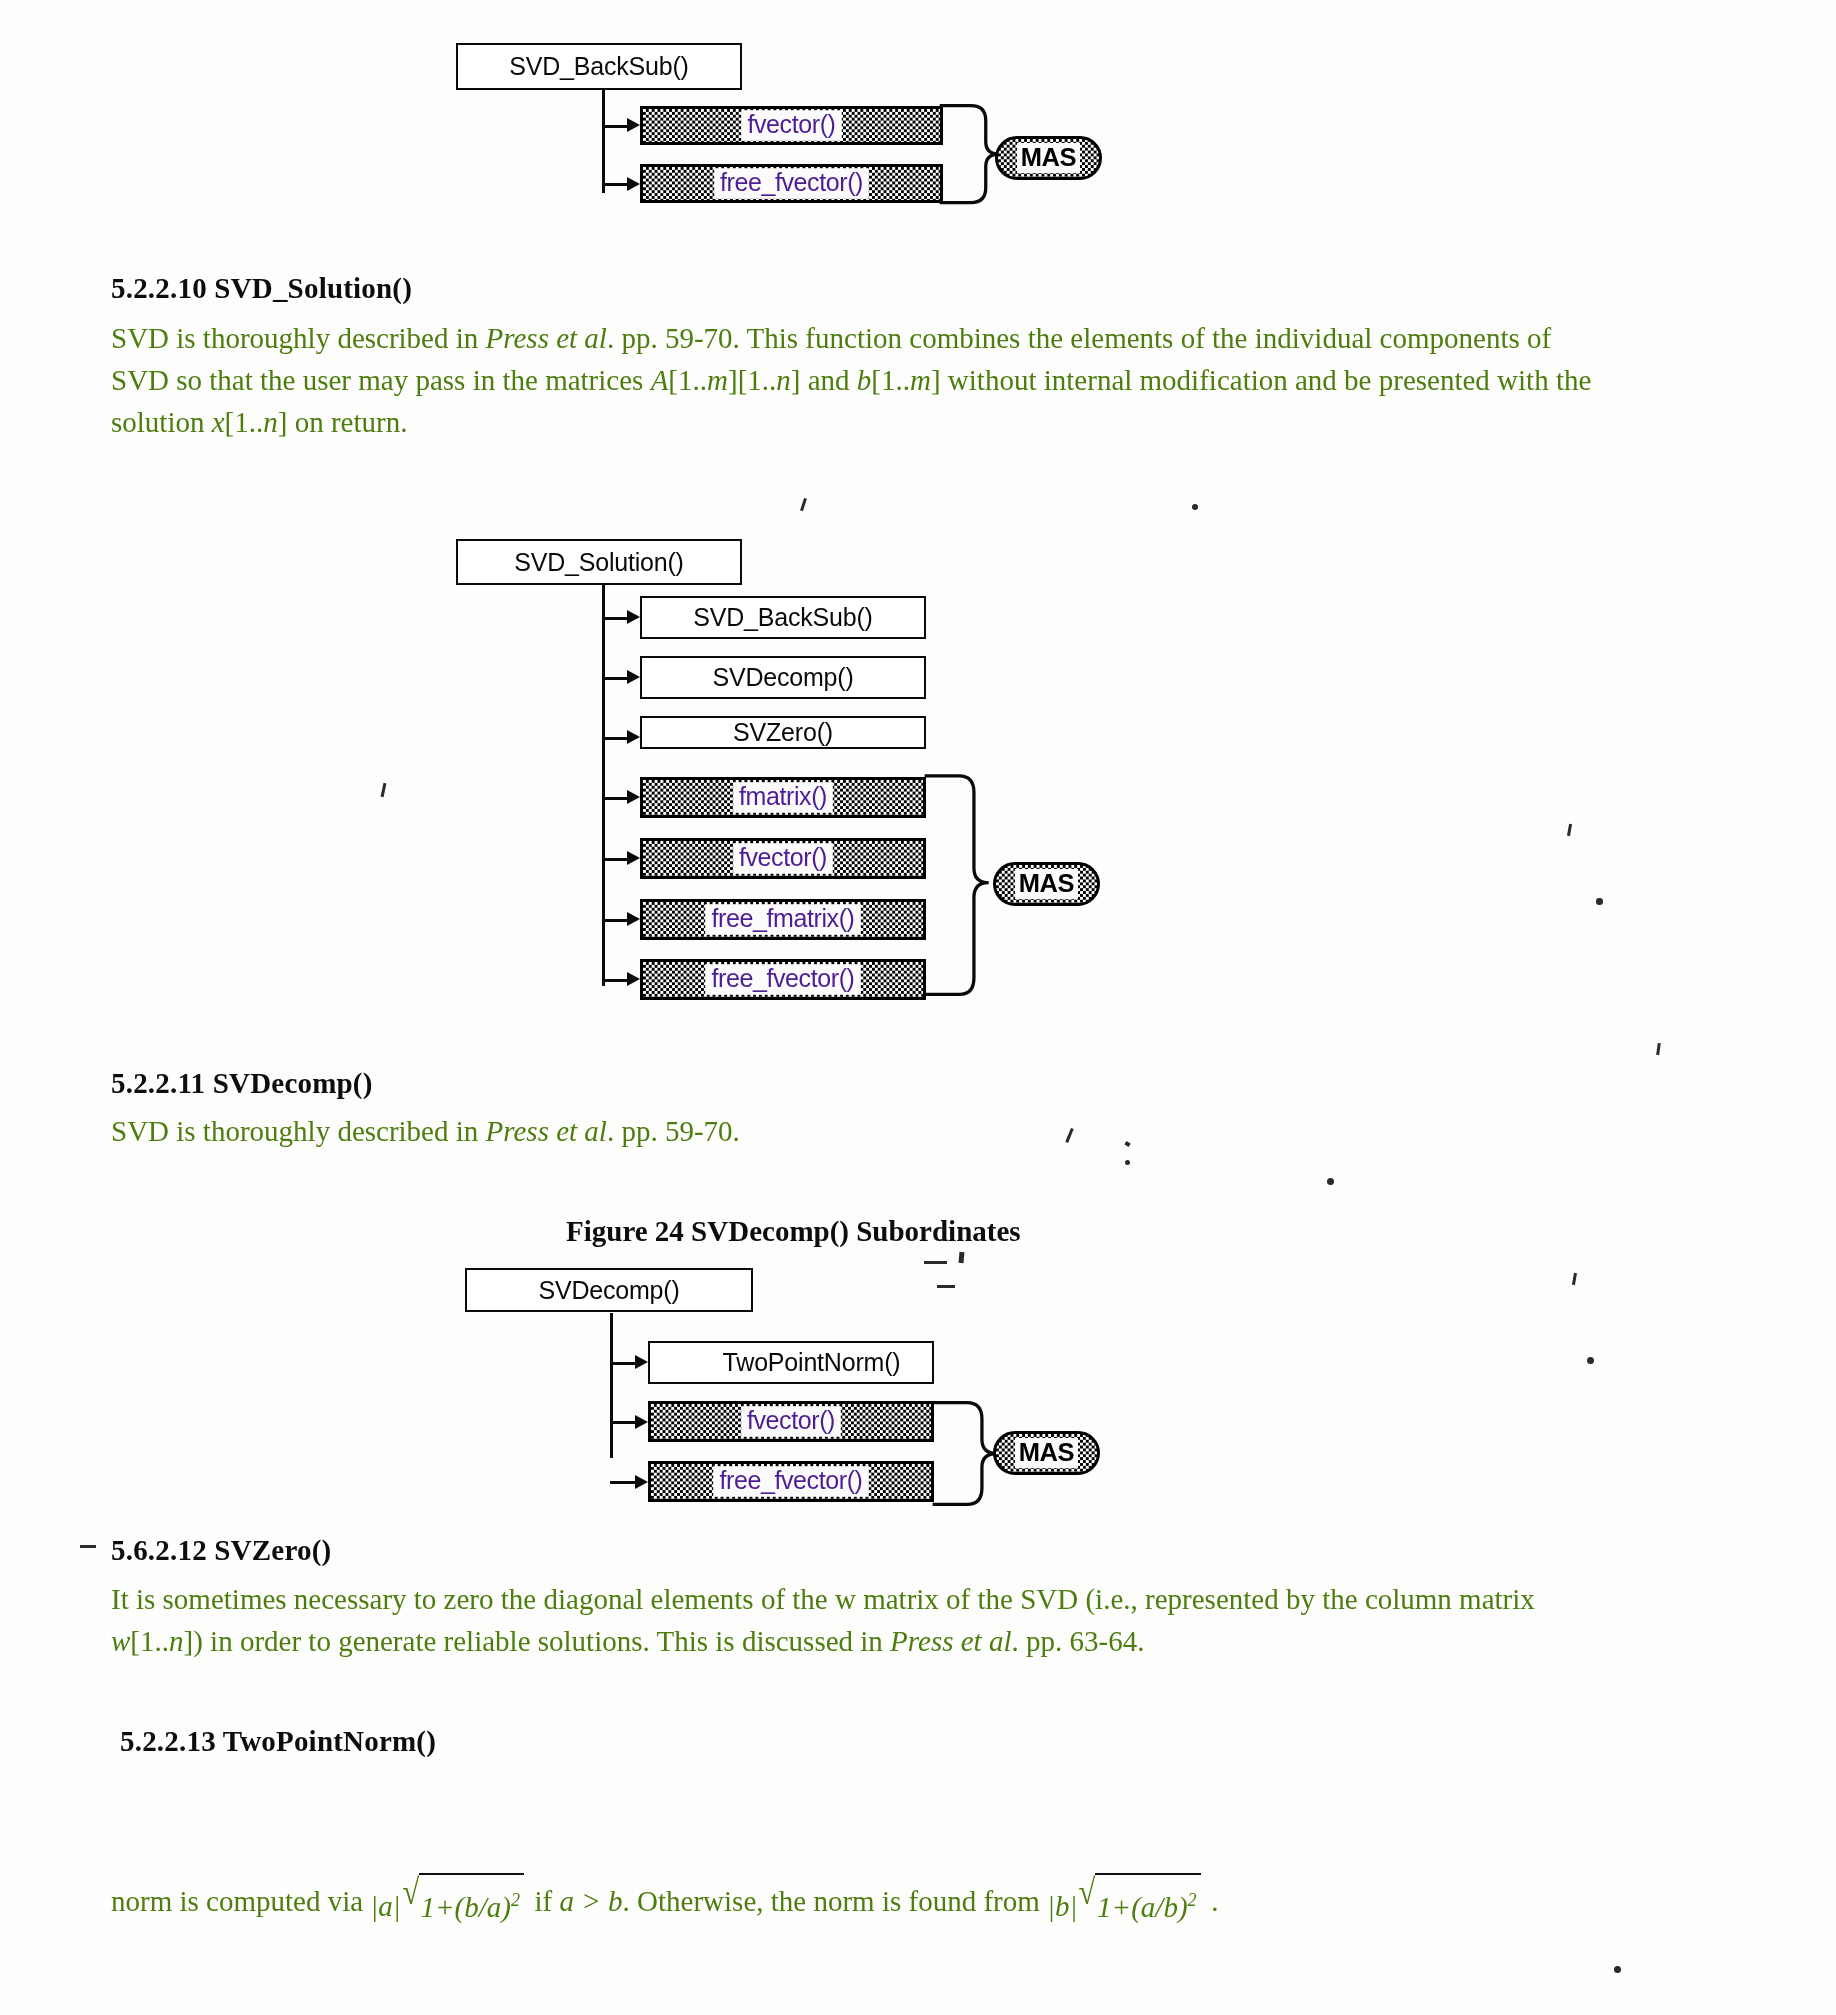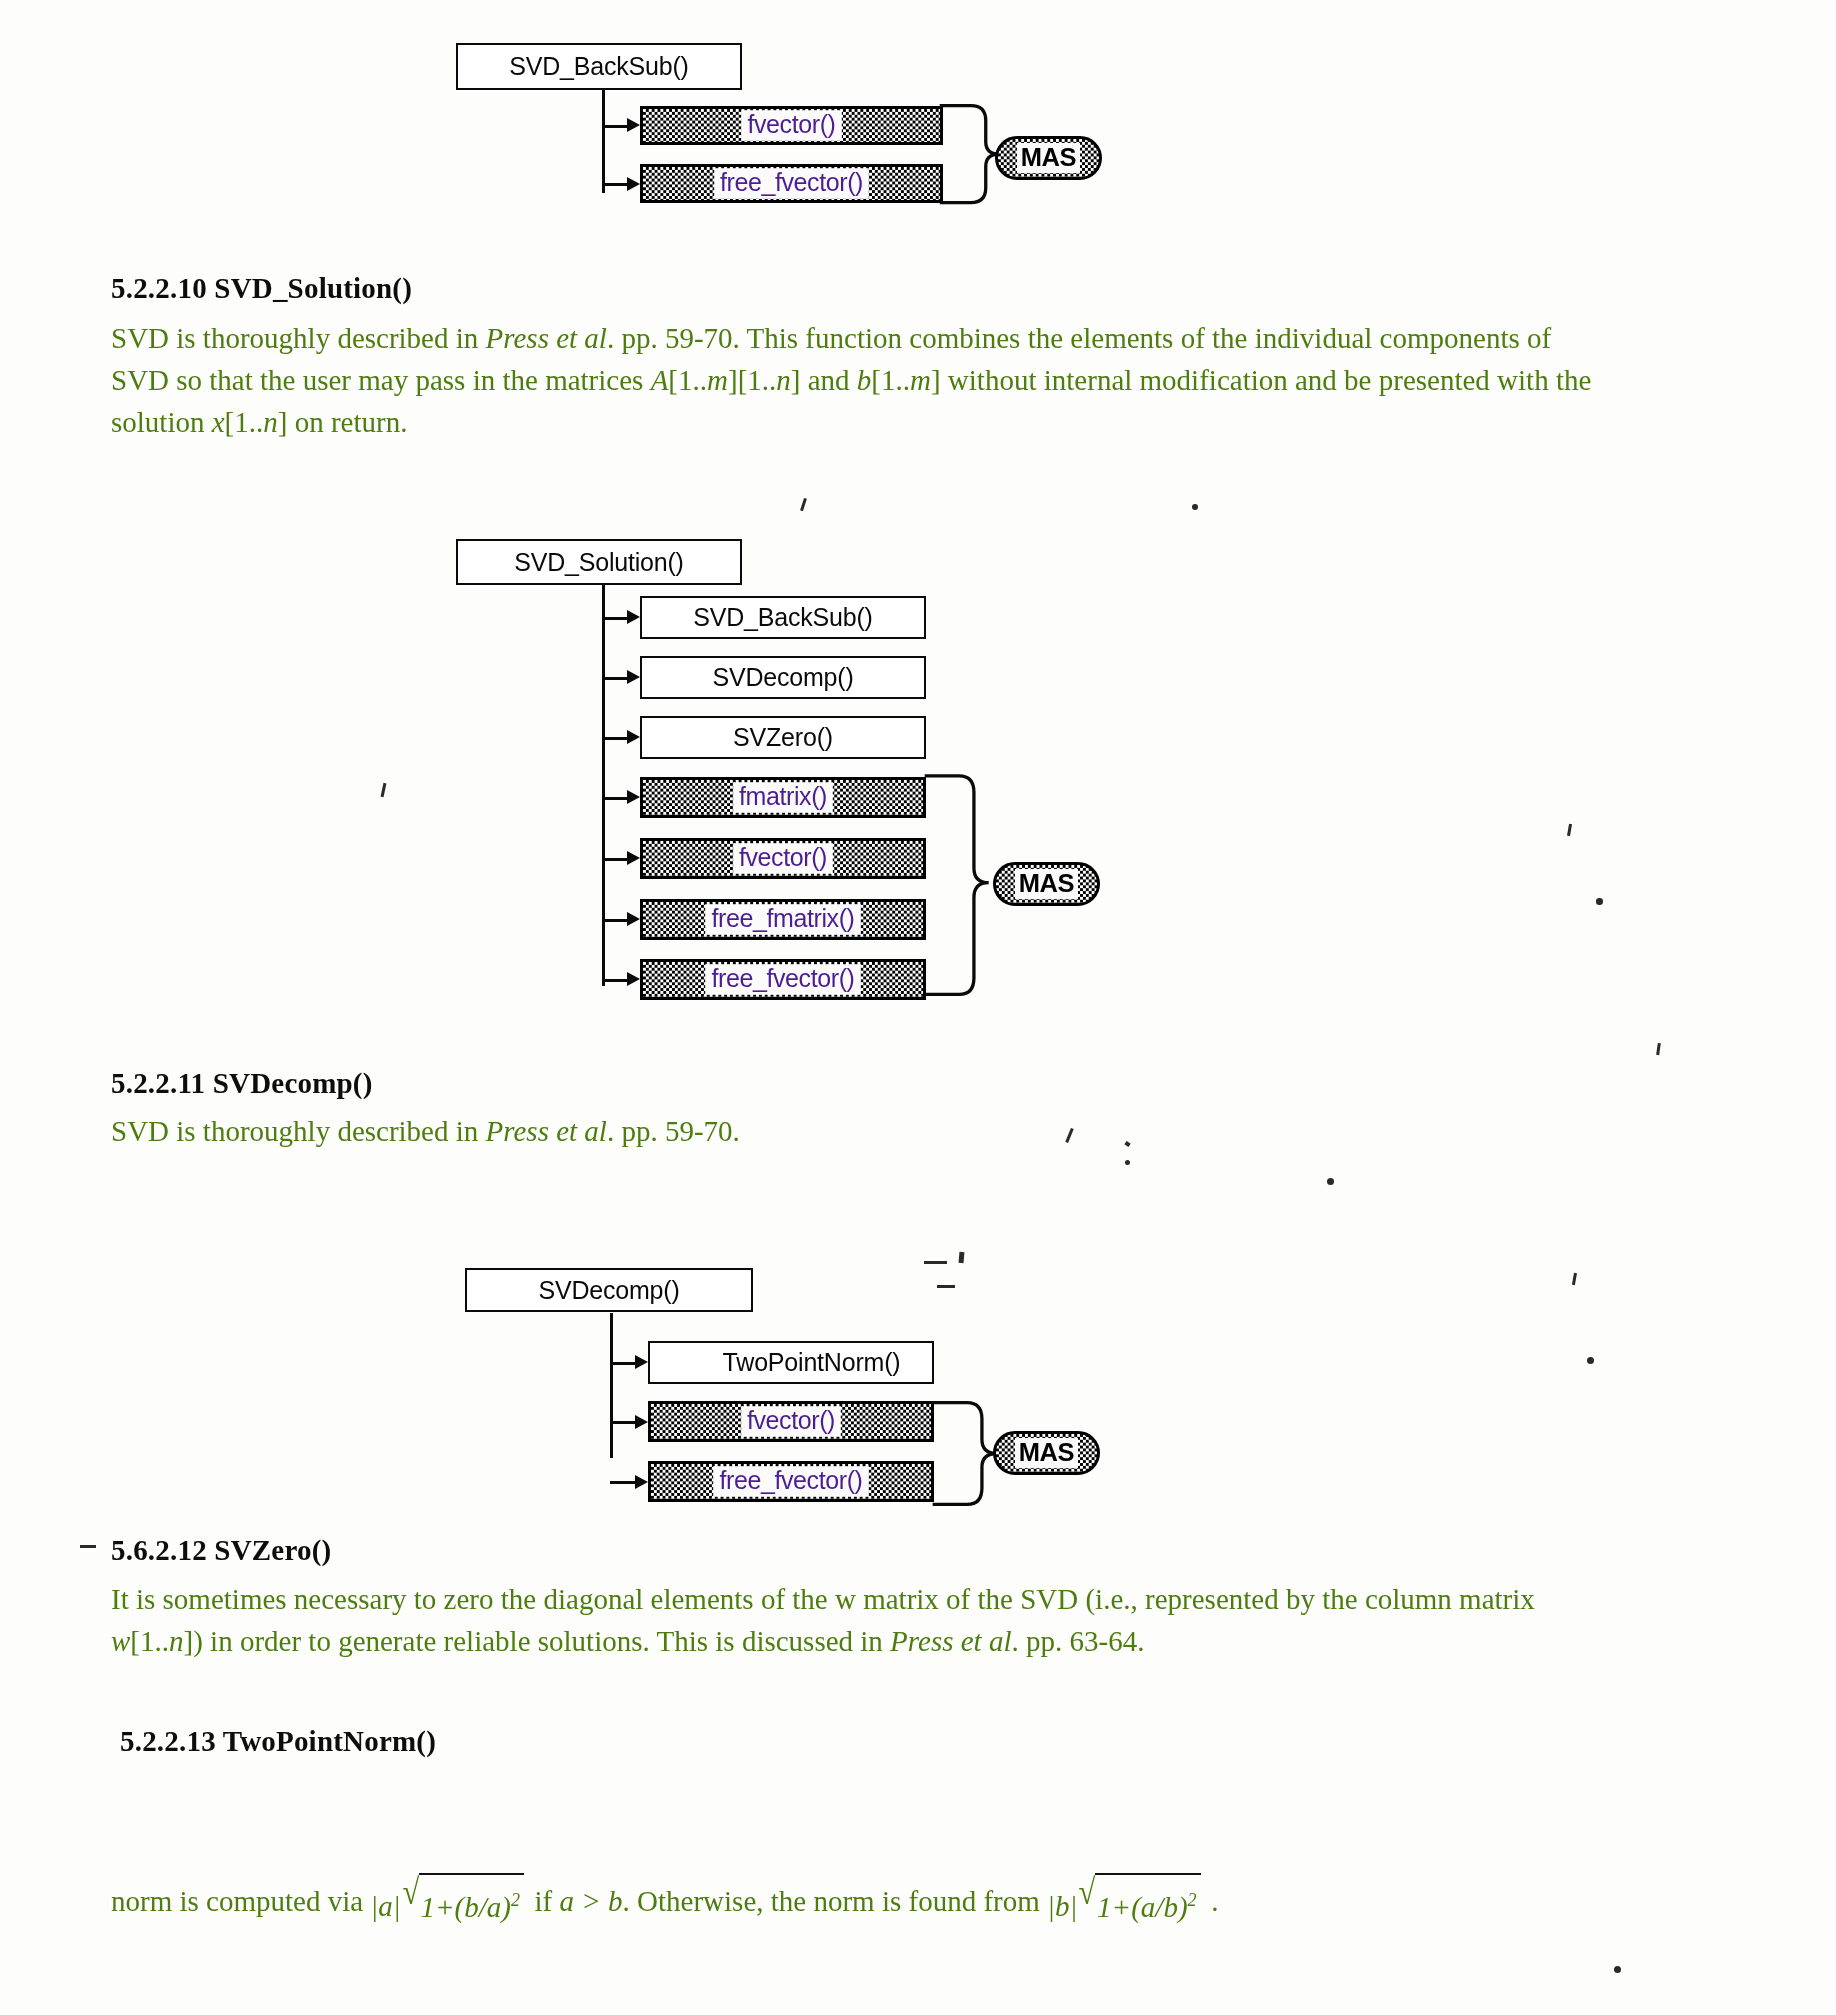--- a/index.html
+++ b/index.html
@@ -239,21 +239,21 @@
     </div>
 
     <div class="hline" style="left:602px; top:677px; width:31px;"></div>
     <div class="arrowhead" style="left:627px; top:670px;"></div>
     <div class="node" style="left:640px; top:656px; width:286px; height:43px;">
       <span class="lbl">SVDecomp()</span>
     </div>
 
     <div class="hline" style="left:602px; top:737px; width:31px;"></div>
     <div class="arrowhead" style="left:627px; top:730px;"></div>
-    <div class="node" style="left:640px; top:716px; width:286px; height:43px;">
+    <div class="node" style="left:640px; top:716px; width:286px; height:33px;">
       <span class="lbl">SVZero()</span>
     </div>
 
     <div class="hline" style="left:602px; top:797px; width:31px;"></div>
     <div class="arrowhead" style="left:627px; top:790px;"></div>
     <div class="node shaded" style="left:640px; top:777px; width:286px; height:41px; display:flex; align-items:center; justify-content:center;">
       <span class="lbl">fmatrix()</span>
     </div>
 
     <div class="hline" style="left:602px; top:858px; width:31px;"></div>
@@ -292,20 +292,21 @@
 
   <div class="body-par" style="left:111px; top:1110px; width:1234px;">
     <span>SVD is thoroughly described in </span><span class="it">Press et al</span><span>. pp. 59-70.</span>
   </div>
 
   <div class="dash" style="left:1068px; top:1128px; width:3.3px; height:15px; transform:rotate(22deg);"></div>
   <div class="dash" style="left:1125px; top:1142px; width:5px; height:4.1px; transform:rotate(35deg);"></div>
   <div class="speck" style="left:1125px; top:1160px; width:5px; height:5px;"></div>
   <div class="speck" style="left:1327px; top:1178px; width:7.4px; height:7.4px;"></div>
 
+  <div class="fig-cap" style="left:566px; top:1215px;">Figure 24  SVDecomp() Subordinates</div>
 
   <div class="dash" style="left:924px; top:1261px; width:23px; height:3.3px;"></div>
   <div class="dash" style="left:959px; top:1252px; width:5px; height:10.7px; transform:rotate(5deg);"></div>
   <div class="dash" style="left:937px; top:1285px; width:18px; height:3.3px;"></div>
 
   <div class="diagram" style="left:0; top:0; width:1836px; height:1497px;">
 
     <div class="node root" style="left:465px; top:1268px; width:288px; height:44px;">
       <span class="lbl">SVDecomp()</span>
     </div>

